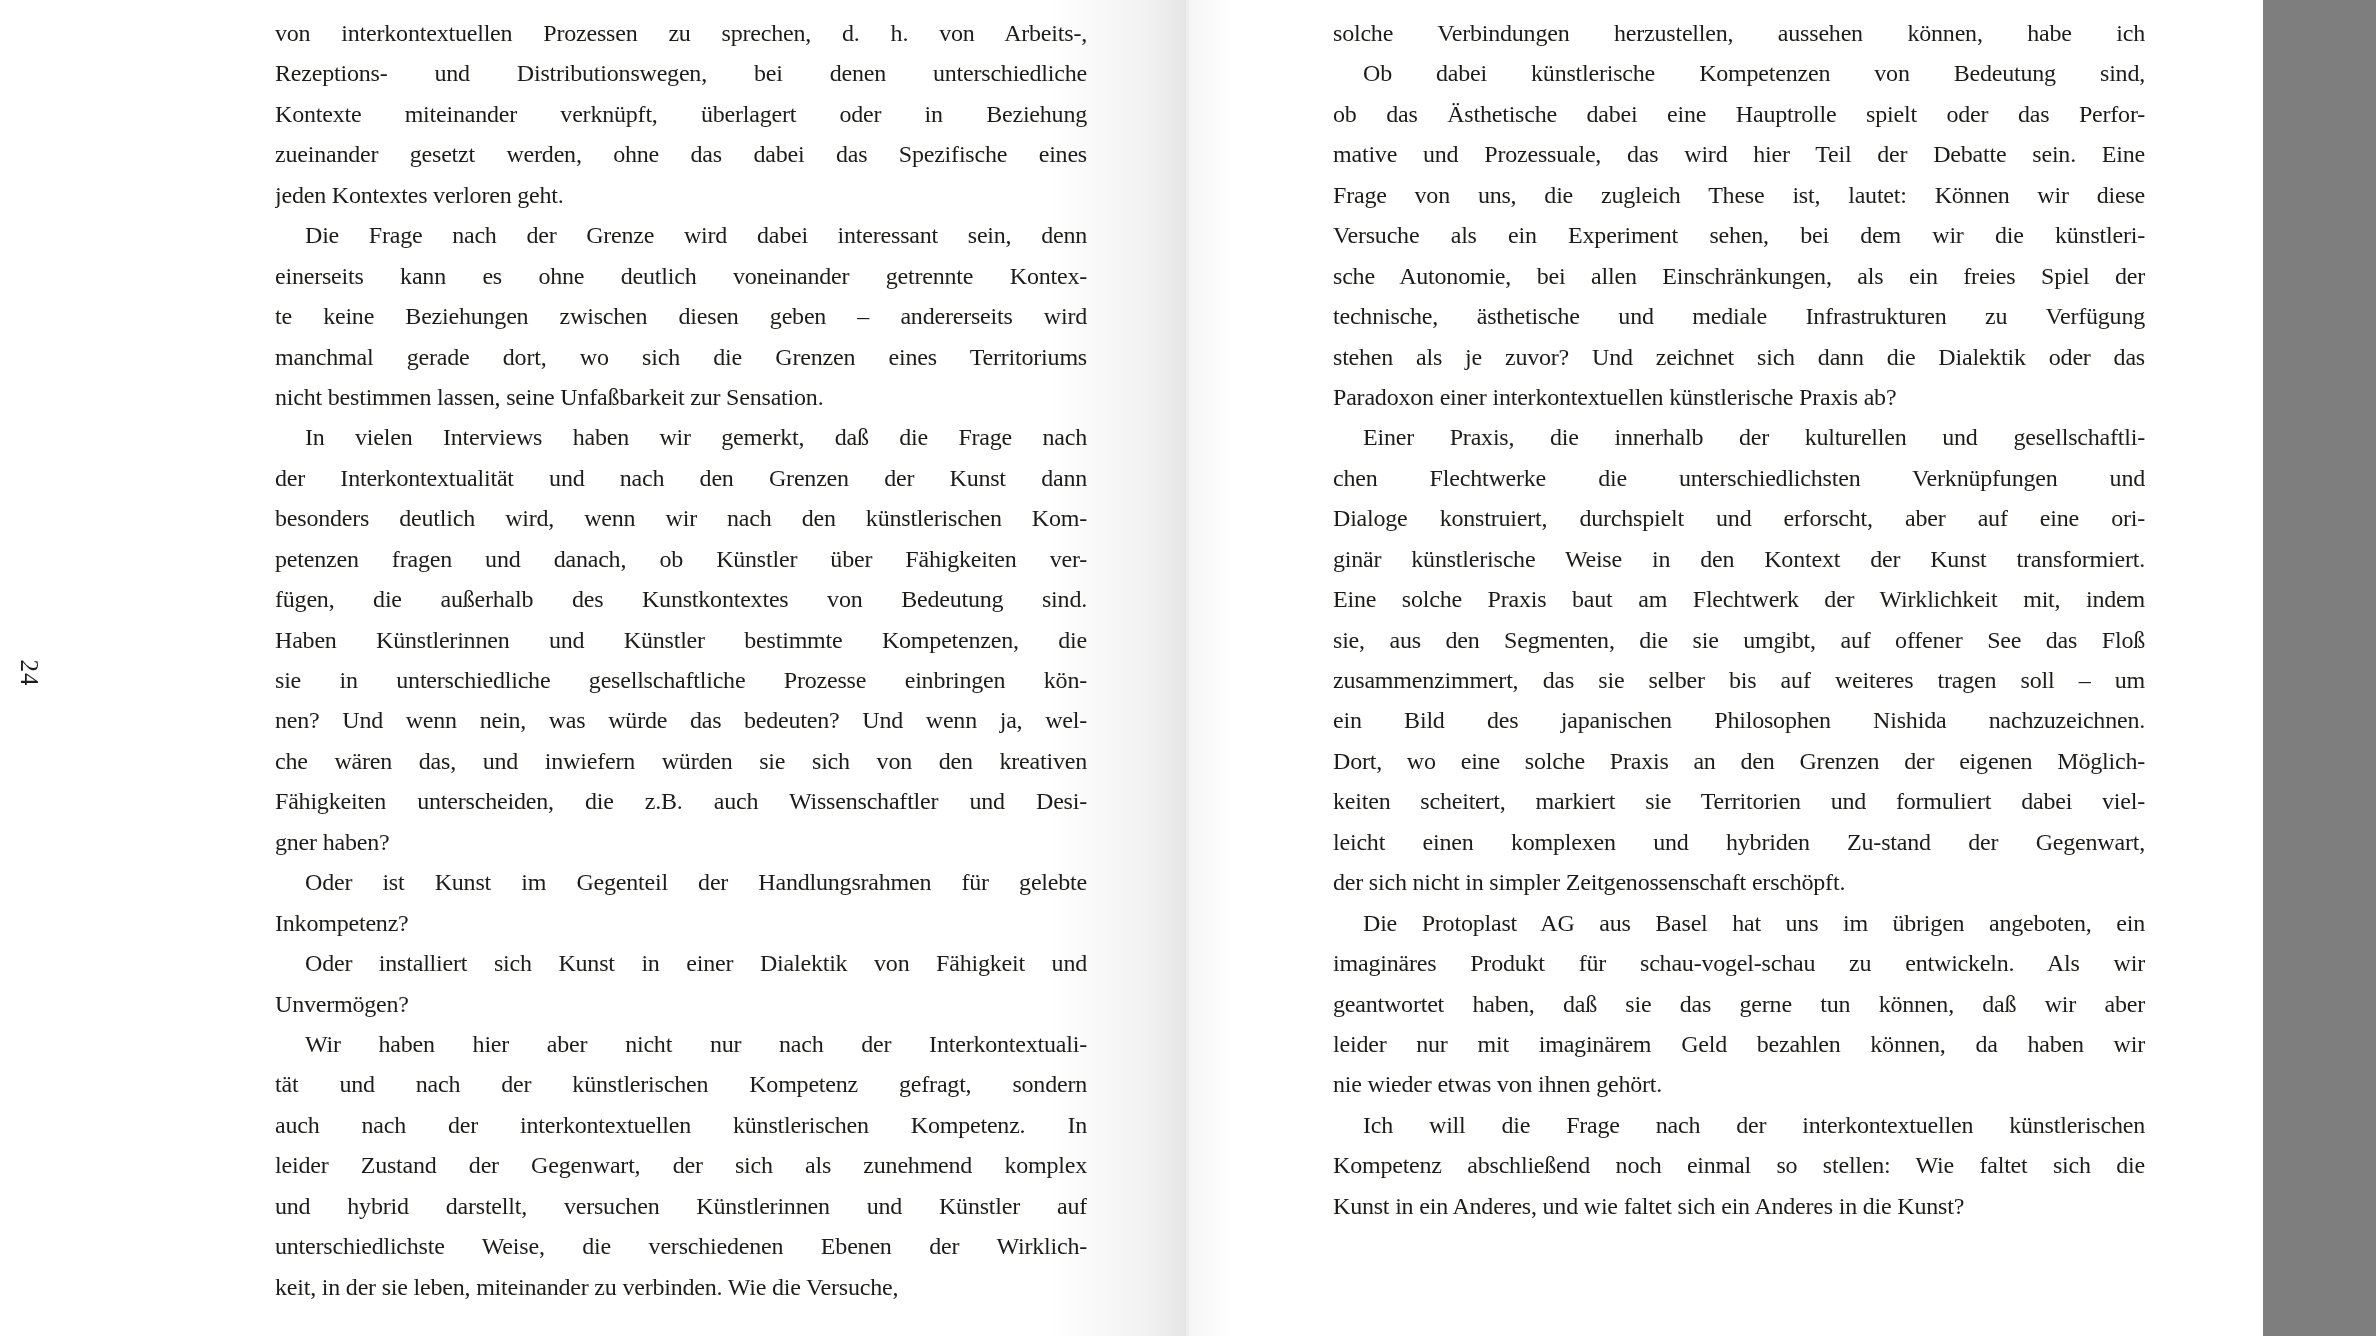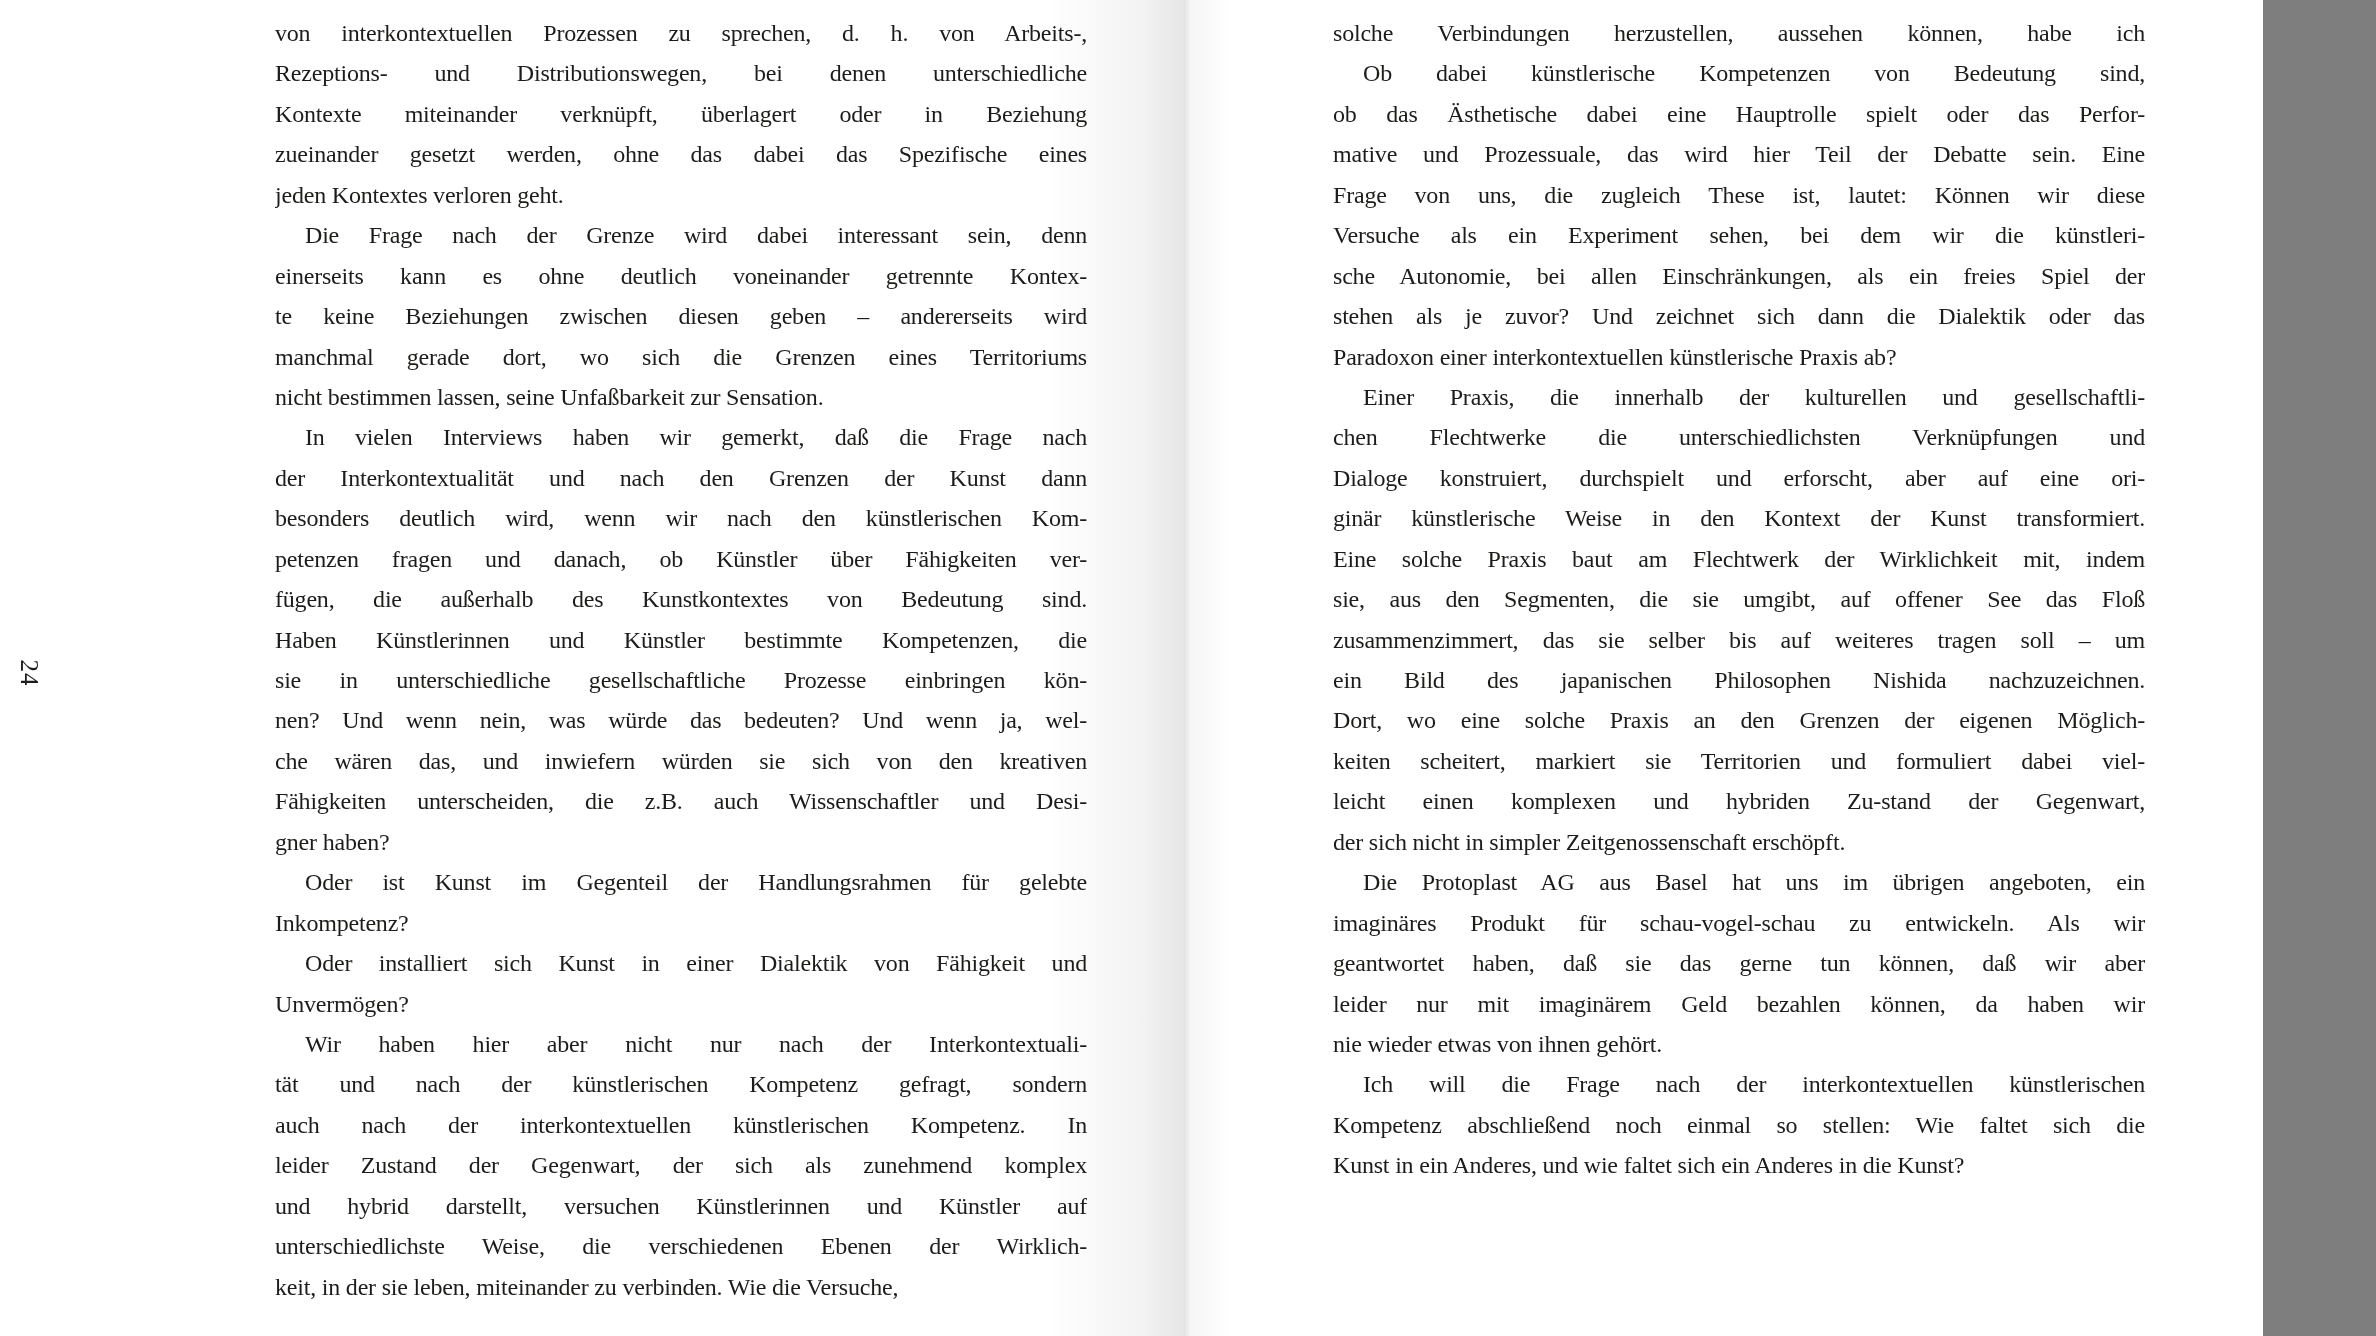--- a/index.html
+++ b/index.html
@@ -134,20 +134,21 @@
     </div>
 
   <div class="text-column col-right" id="right-col">
       <div class="line">solche Verbindungen herzustellen, aussehen können, habe ich</div>
       <div class="line first">Ob dabei künstlerische Kompetenzen von Bedeutung sind,</div>
       <div class="line">ob das Ästhetische dabei eine Hauptrolle spielt oder das Perfor-</div>
       <div class="line">mative und Prozessuale, das wird hier Teil der Debatte sein. Eine</div>
       <div class="line">Frage von uns, die zugleich These ist, lautet: Können wir diese</div>
       <div class="line">Versuche als ein Experiment sehen, bei dem wir die künstleri-</div>
       <div class="line">sche Autonomie, bei allen Einschränkungen, als ein freies Spiel der</div>
+      <div class="line">technische, ästhetische und mediale Infrastrukturen zu Verfügung</div>
       <div class="line">stehen als je zuvor? Und zeichnet sich dann die Dialektik oder das</div>
       <div class="line pend">Paradoxon einer interkontextuellen künstlerische Praxis ab?</div>
       <div class="line first">Einer Praxis, die innerhalb der kulturellen und gesellschaftli-</div>
       <div class="line">chen Flechtwerke die unterschiedlichsten Verknüpfungen und</div>
       <div class="line">Dialoge konstruiert, durchspielt und erforscht, aber auf eine ori-</div>
       <div class="line">ginär künstlerische Weise in den Kontext der Kunst transformiert.</div>
       <div class="line">Eine solche Praxis baut am Flechtwerk der Wirklichkeit mit, indem</div>
       <div class="line">sie, aus den Segmenten, die sie umgibt, auf offener See das Floß</div>
       <div class="line">zusammenzimmert, das sie selber bis auf weiteres tragen soll – um</div>
       <div class="line">ein Bild des japanischen Philosophen Nishida nachzuzeichnen.</div>

